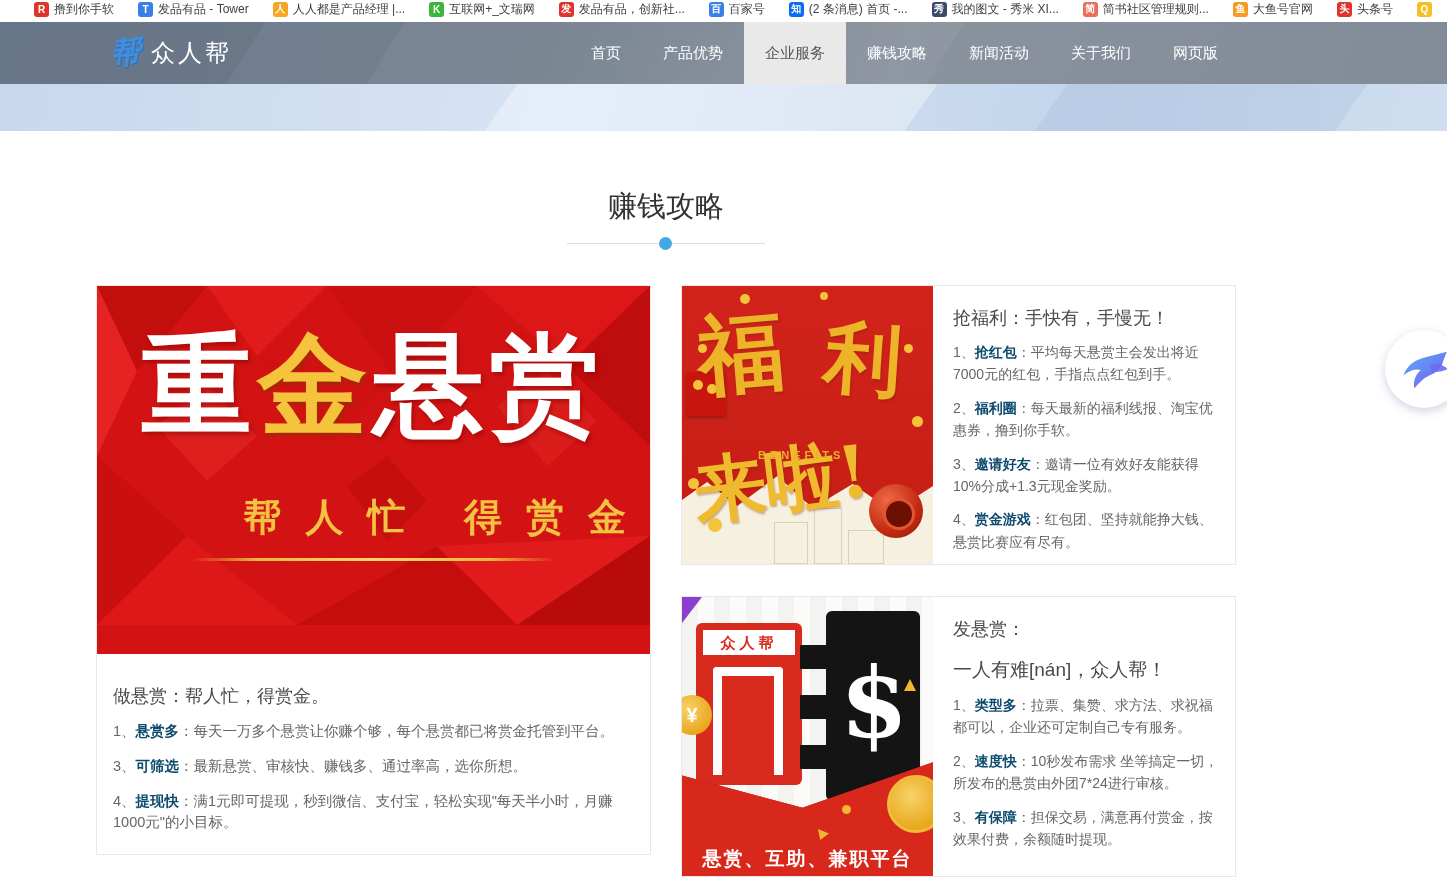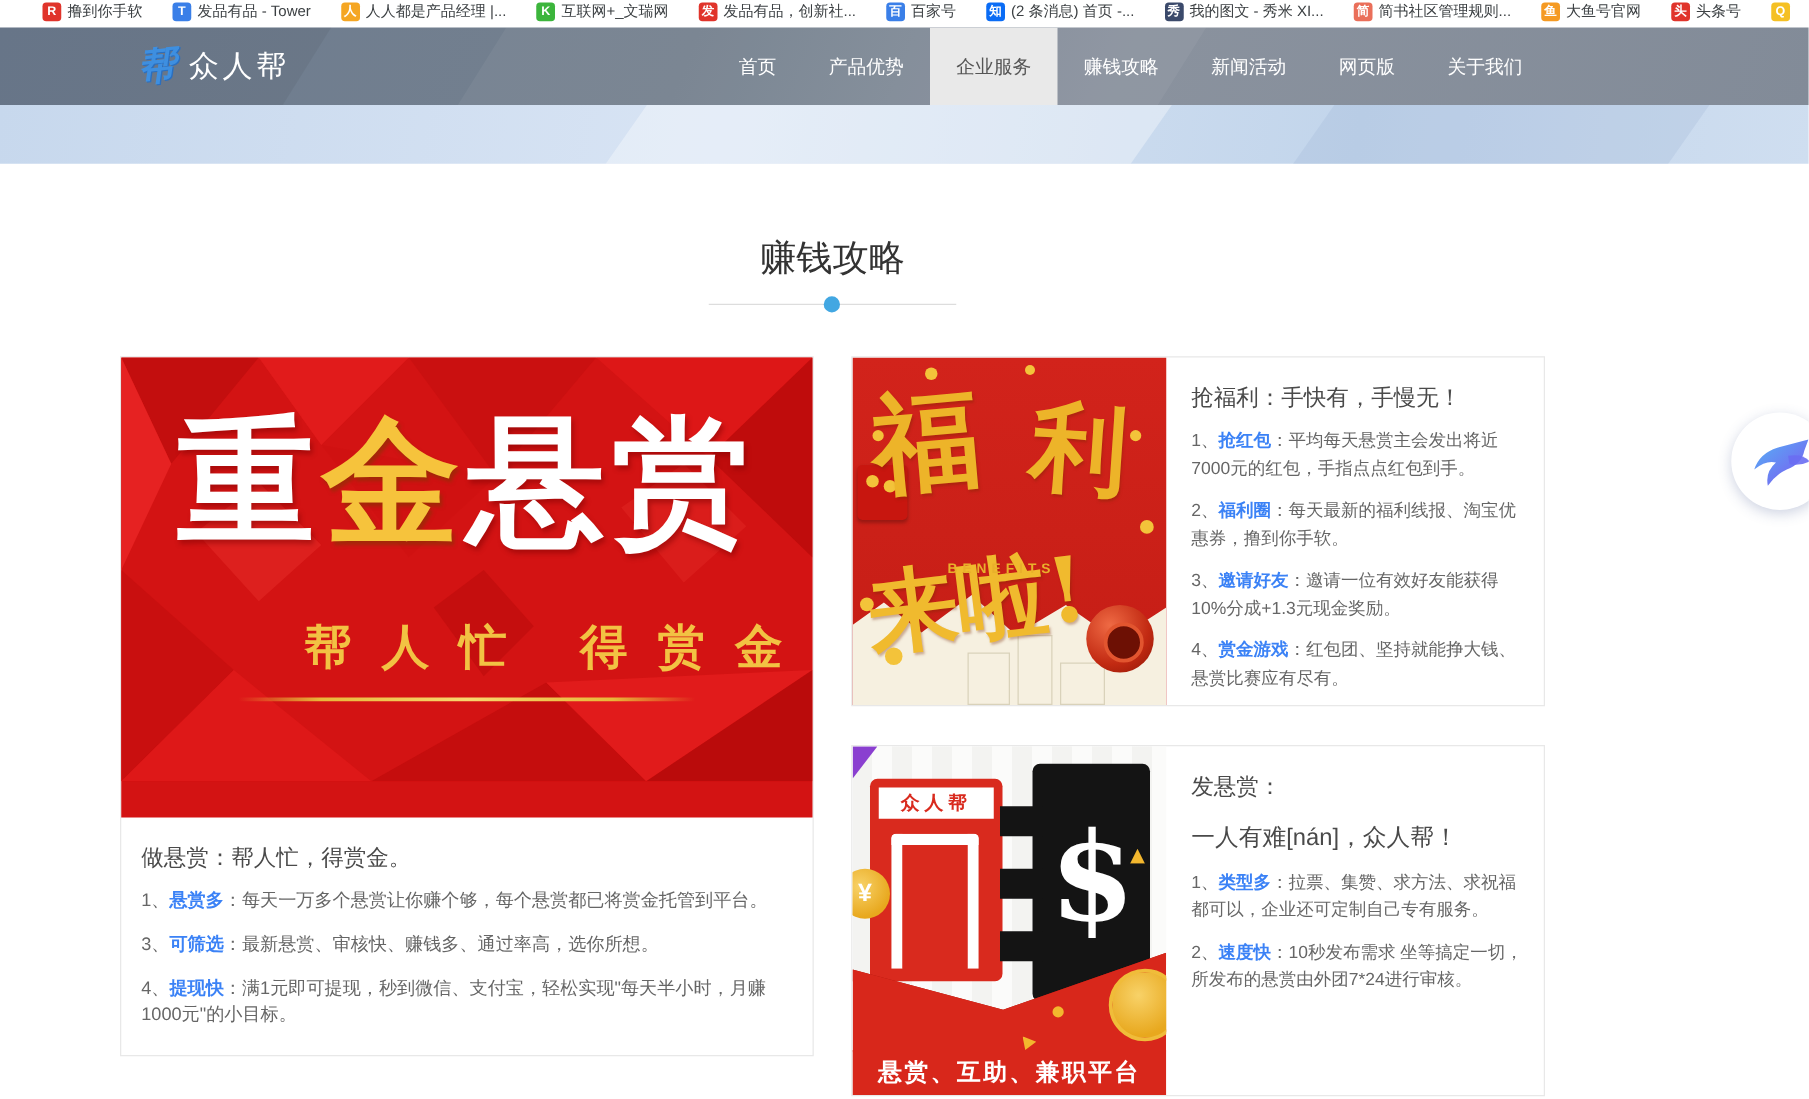--- a/index.html
+++ b/index.html
@@ -52,23 +52,23 @@
   .cards-row { display:flex; gap:30px; margin-top:30px; align-items:flex-start; }
   .card { border:1px solid #e8e8e8; background:#fff; }
   .card-left { width:555px; }
   .right-col { width:555px; display:flex; flex-direction:column; gap:31px; }
   .card-right { width:555px; height:280px; display:flex; overflow:hidden; }
   .card-right.tall { height:281px; }
   .side-img { width:251px; flex:0 0 251px; position:relative; overflow:hidden; }
   .side-text { flex:1; padding:10px 16px 0 20px; }
 
   .card-text { padding:2px 16px 20px; }
-  .card-heading { font-size:18px; color:#4a4a4a; margin-top:18px; }
+  .card-heading { font-size:18px; color:#4a4a4a; margin-top:28px; }
   .li { font-size:14.5px; color:#666; line-height:1.5; margin-top:13px; }
-  .li b { color:#3b82f6; }
+  .li b { color:#0c4a6e; }
   .side-text .card-heading { margin-top:10px; }
   .side-text .li { font-size:14px; line-height:1.6; margin-top:11px; }
   .heading2 { font-size:19px; color:#4a4a4a; margin-top:16px; }
 
   
   .hero { position:relative; width:553px; height:368px; overflow:hidden; background:#d31313; }
   .hero svg { position:absolute; left:0; top:0; }
   .hero-title { position:absolute; top:44px; left:0; width:100%; text-align:center;
     font-family:"DejaVu Serif", serif; font-weight:bold; font-size:110px; line-height:1;
     letter-spacing:6px; color:#fff; text-shadow:2px 3px 4px rgba(120,0,0,.45); }
@@ -200,22 +200,22 @@
   <div class="logo">
     <span class="logo-mark">帮</span>
     <span class="logo-text">众人帮</span>
   </div>
   <div class="nav-menu">
     <div class="nav-item">首页</div>
     <div class="nav-item">产品优势</div>
     <div class="nav-item active">企业服务</div>
     <div class="nav-item">赚钱攻略</div>
     <div class="nav-item">新闻活动</div>
+    <div class="nav-item">关于我们</div>
     <div class="nav-item">网页版</div>
-    <div class="nav-item">关于我们</div>
   </div>
 </div>
 
 <div class="banner">
   <div class="banner-shape-a"></div>
   <div class="banner-shape-b"></div>
 </div>
 
 <div class="content">
 
@@ -324,19 +324,20 @@
             <span class="spark" style="left:222px; top:82px; width:12px; height:12px; clip-path:polygon(0 100%,50% 0,100% 100%);"></span>
             <span class="spark" style="left:160px; top:208px; width:9px; height:9px; border-radius:50%;"></span>
             <span class="spark" style="left:136px; top:232px; width:11px; height:11px; clip-path:polygon(0 0,100% 40%,20% 100%);"></span>
             <div class="pub-band">悬赏、互助、兼职平台</div>
           </div>
           <div class="side-text">
             <div class="card-heading">发悬赏：</div>
             <div class="heading2">一人有难[nán]，众人帮！</div>
             <p class="li"><span>1、</span><b>类型多</b><span>：拉票、集赞、求方法、求祝福都可以，企业还可定制自己专有服务。</span></p>
             <p class="li"><span>2、</span><b>速度快</b><span>：10秒发布需求 坐等搞定一切，所发布的悬赏由外团7*24进行审核。</span></p>
+            <p class="li"><span>3、</span><b>有保障</b><span>：担保交易，满意再付赏金，按效果付费，余额随时提现。</span></p>
           </div>
         </div>
 
       </div>
     </div>
   </div>
 </div>
 
 </body></html>

